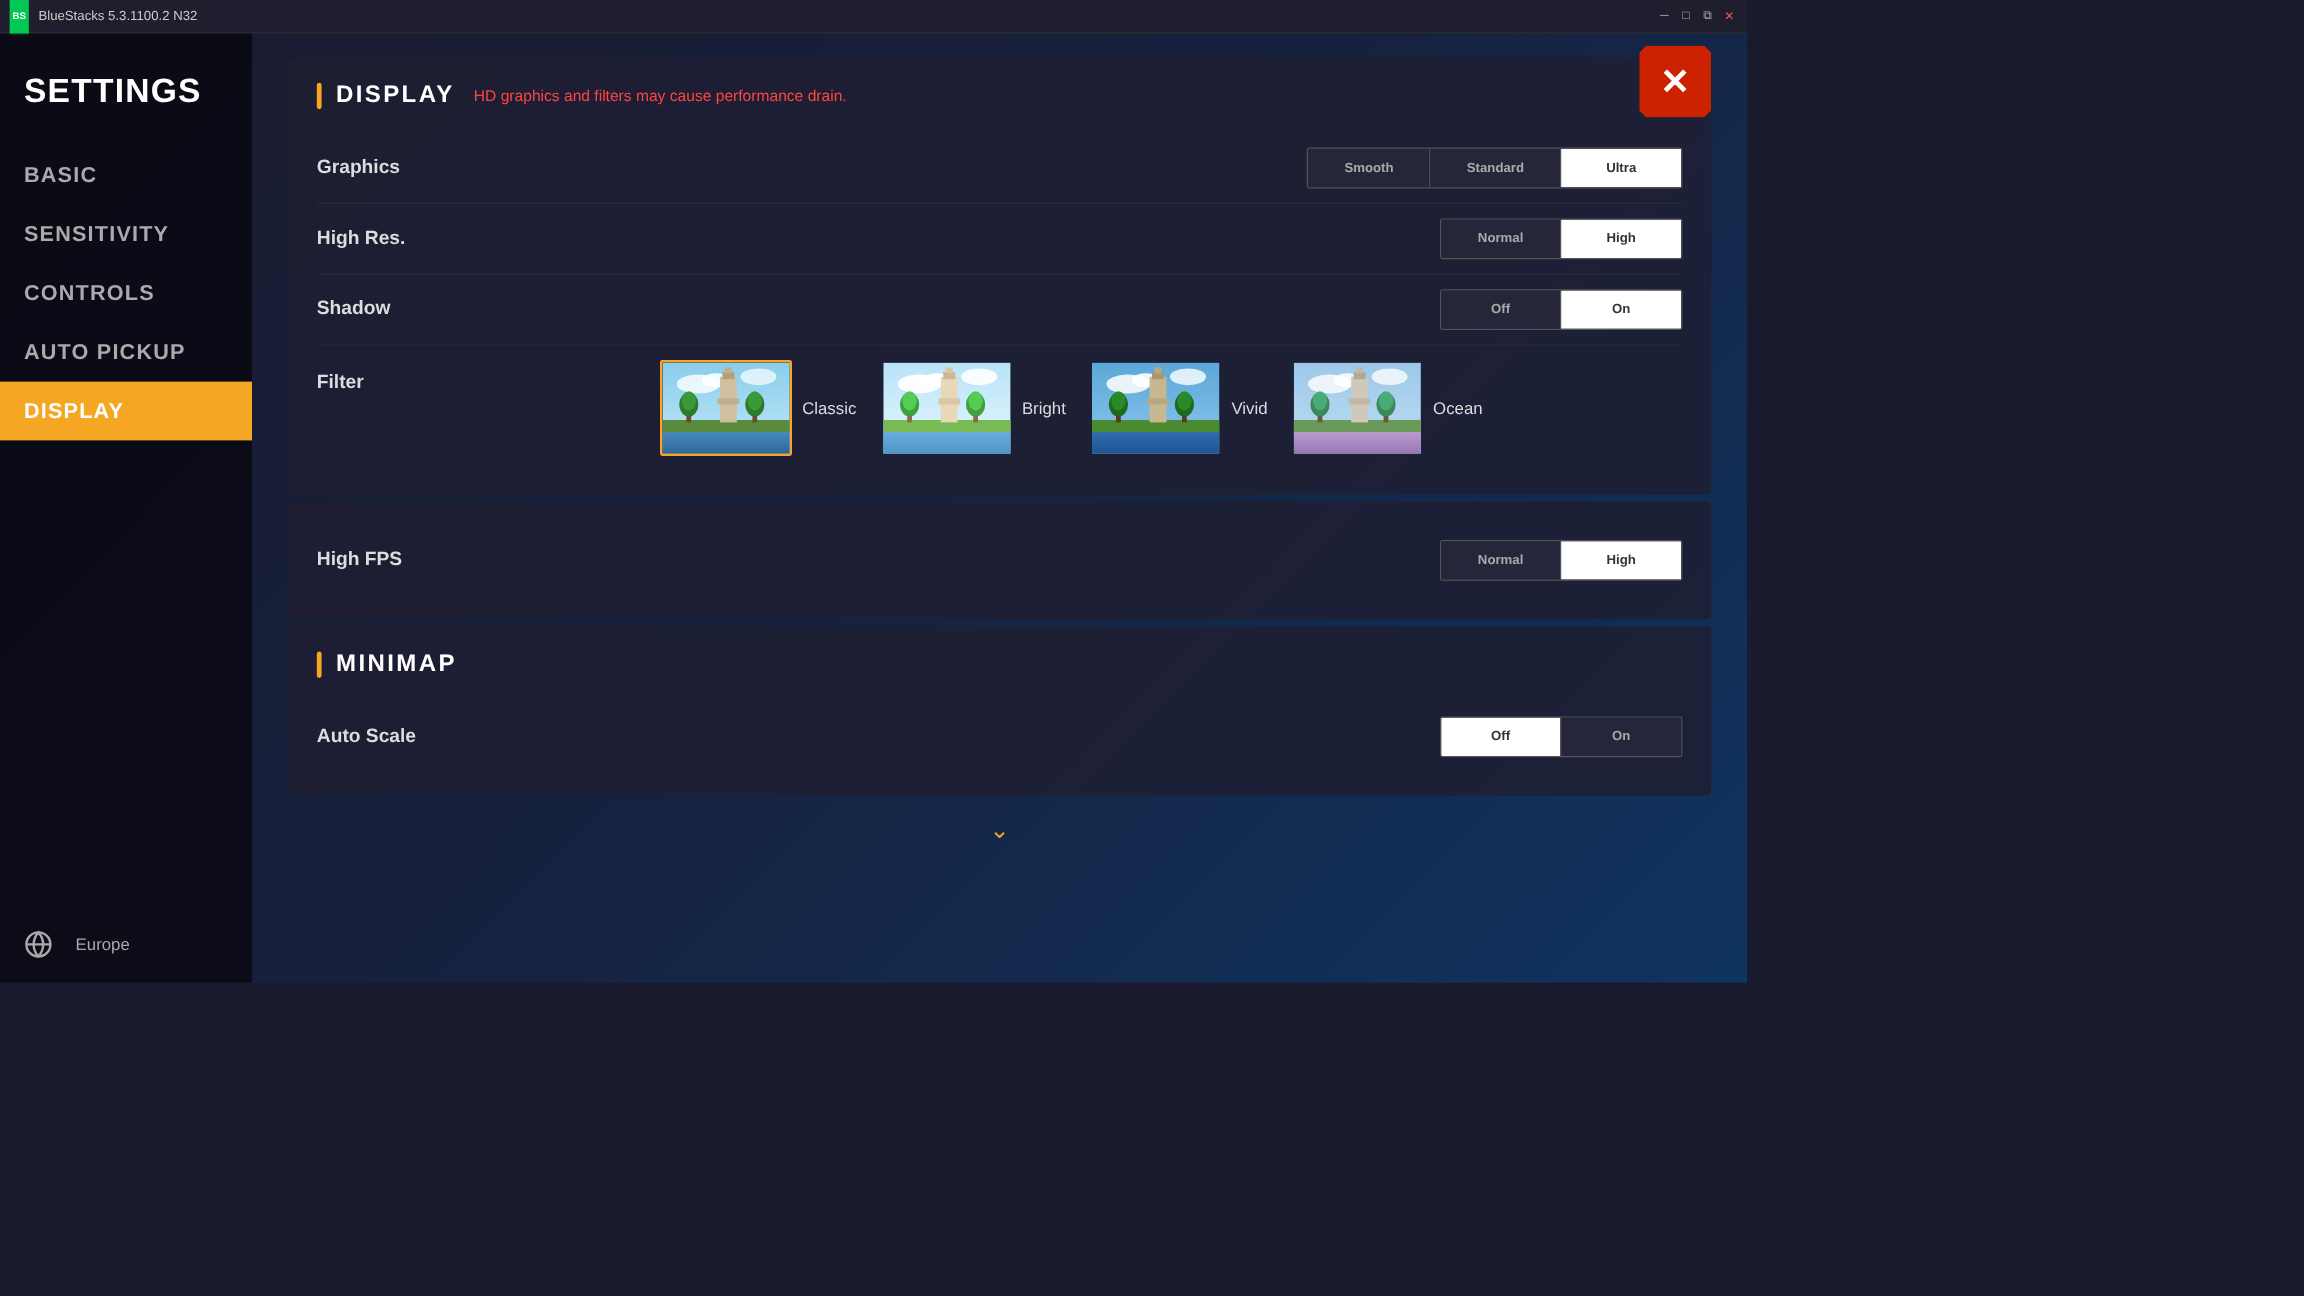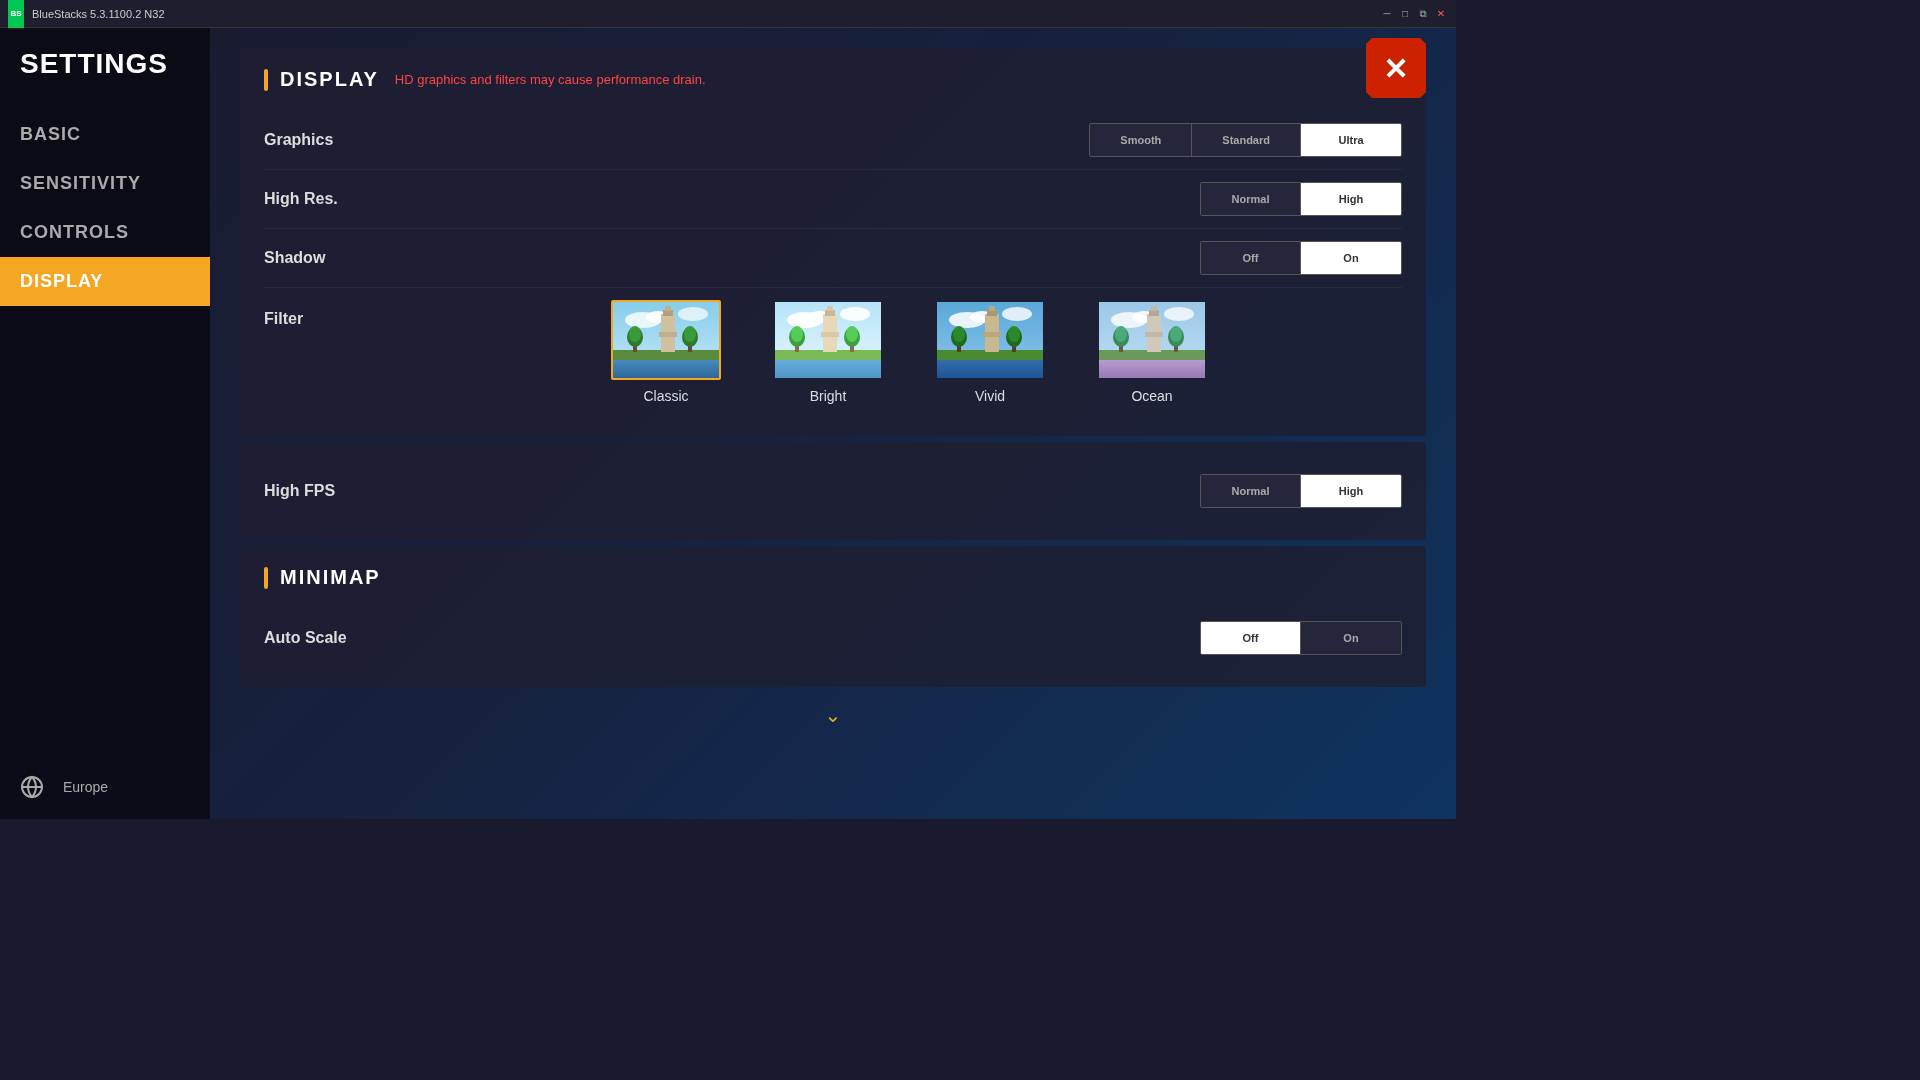--- a/index.html
+++ b/index.html
@@ -61,21 +61,21 @@
       height: calc(100% - 28px);
       background: linear-gradient(135deg, #1a1a2e 0%, #16213e 50%, #0f3460 100%);
     }
 
     
     .sidebar {
       width: 210px;
       background: rgba(10, 10, 20, 0.9);
       display: flex;
       flex-direction: column;
-      padding-top: 20px;
+      padding-top: 32px;
       flex-shrink: 0;
     }
     .sidebar-title {
       font-size: 28px;
       font-weight: 900;
       color: white;
       padding: 0 20px 30px 20px;
       letter-spacing: 1px;
       text-transform: uppercase;
     }
@@ -226,25 +226,23 @@
       padding-top: 10px;
     }
     .filter-options {
       display: flex;
       gap: 20px;
       flex: 1;
       justify-content: center;
     }
     .filter-item {
       display: flex;
-      flex-direction: column;
       align-items: center;
       gap: 8px;
       cursor: pointer;
-      margin-left: 32px;
     }
     .filter-img {
       width: 110px;
       height: 80px;
       border-radius: 2px;
       overflow: hidden;
       border: 2px solid transparent;
       position: relative;
     }
     .filter-img.selected {
@@ -279,20 +277,21 @@
 </div>
 
 <div class="app-container">
 
   <div class="sidebar">
     <div class="sidebar-title">SETTINGS</div>
 
     <div class="sidebar-item">BASIC</div>
     <div class="sidebar-item">SENSITIVITY</div>
     <div class="sidebar-item">CONTROLS</div>
+    <div class="sidebar-item">AUTO PICKUP</div>
     <div class="sidebar-item active">DISPLAY</div>
 
     <div class="sidebar-bottom">
       <svg class="globe-icon" viewBox="0 0 24 24" fill="none" stroke="#aaa" stroke-width="2">
         <circle cx="12" cy="12" r="10"></circle>
         <line x1="2" y1="12" x2="22" y2="12"></line>
         <path d="M12 2a15.3 15.3 0 0 1 4 10 15.3 15.3 0 0 1-4 10 15.3 15.3 0 0 1-4-10 15.3 15.3 0 0 1 4-10z"></path>
       </svg>
       <span>Europe</span>
     </div>

